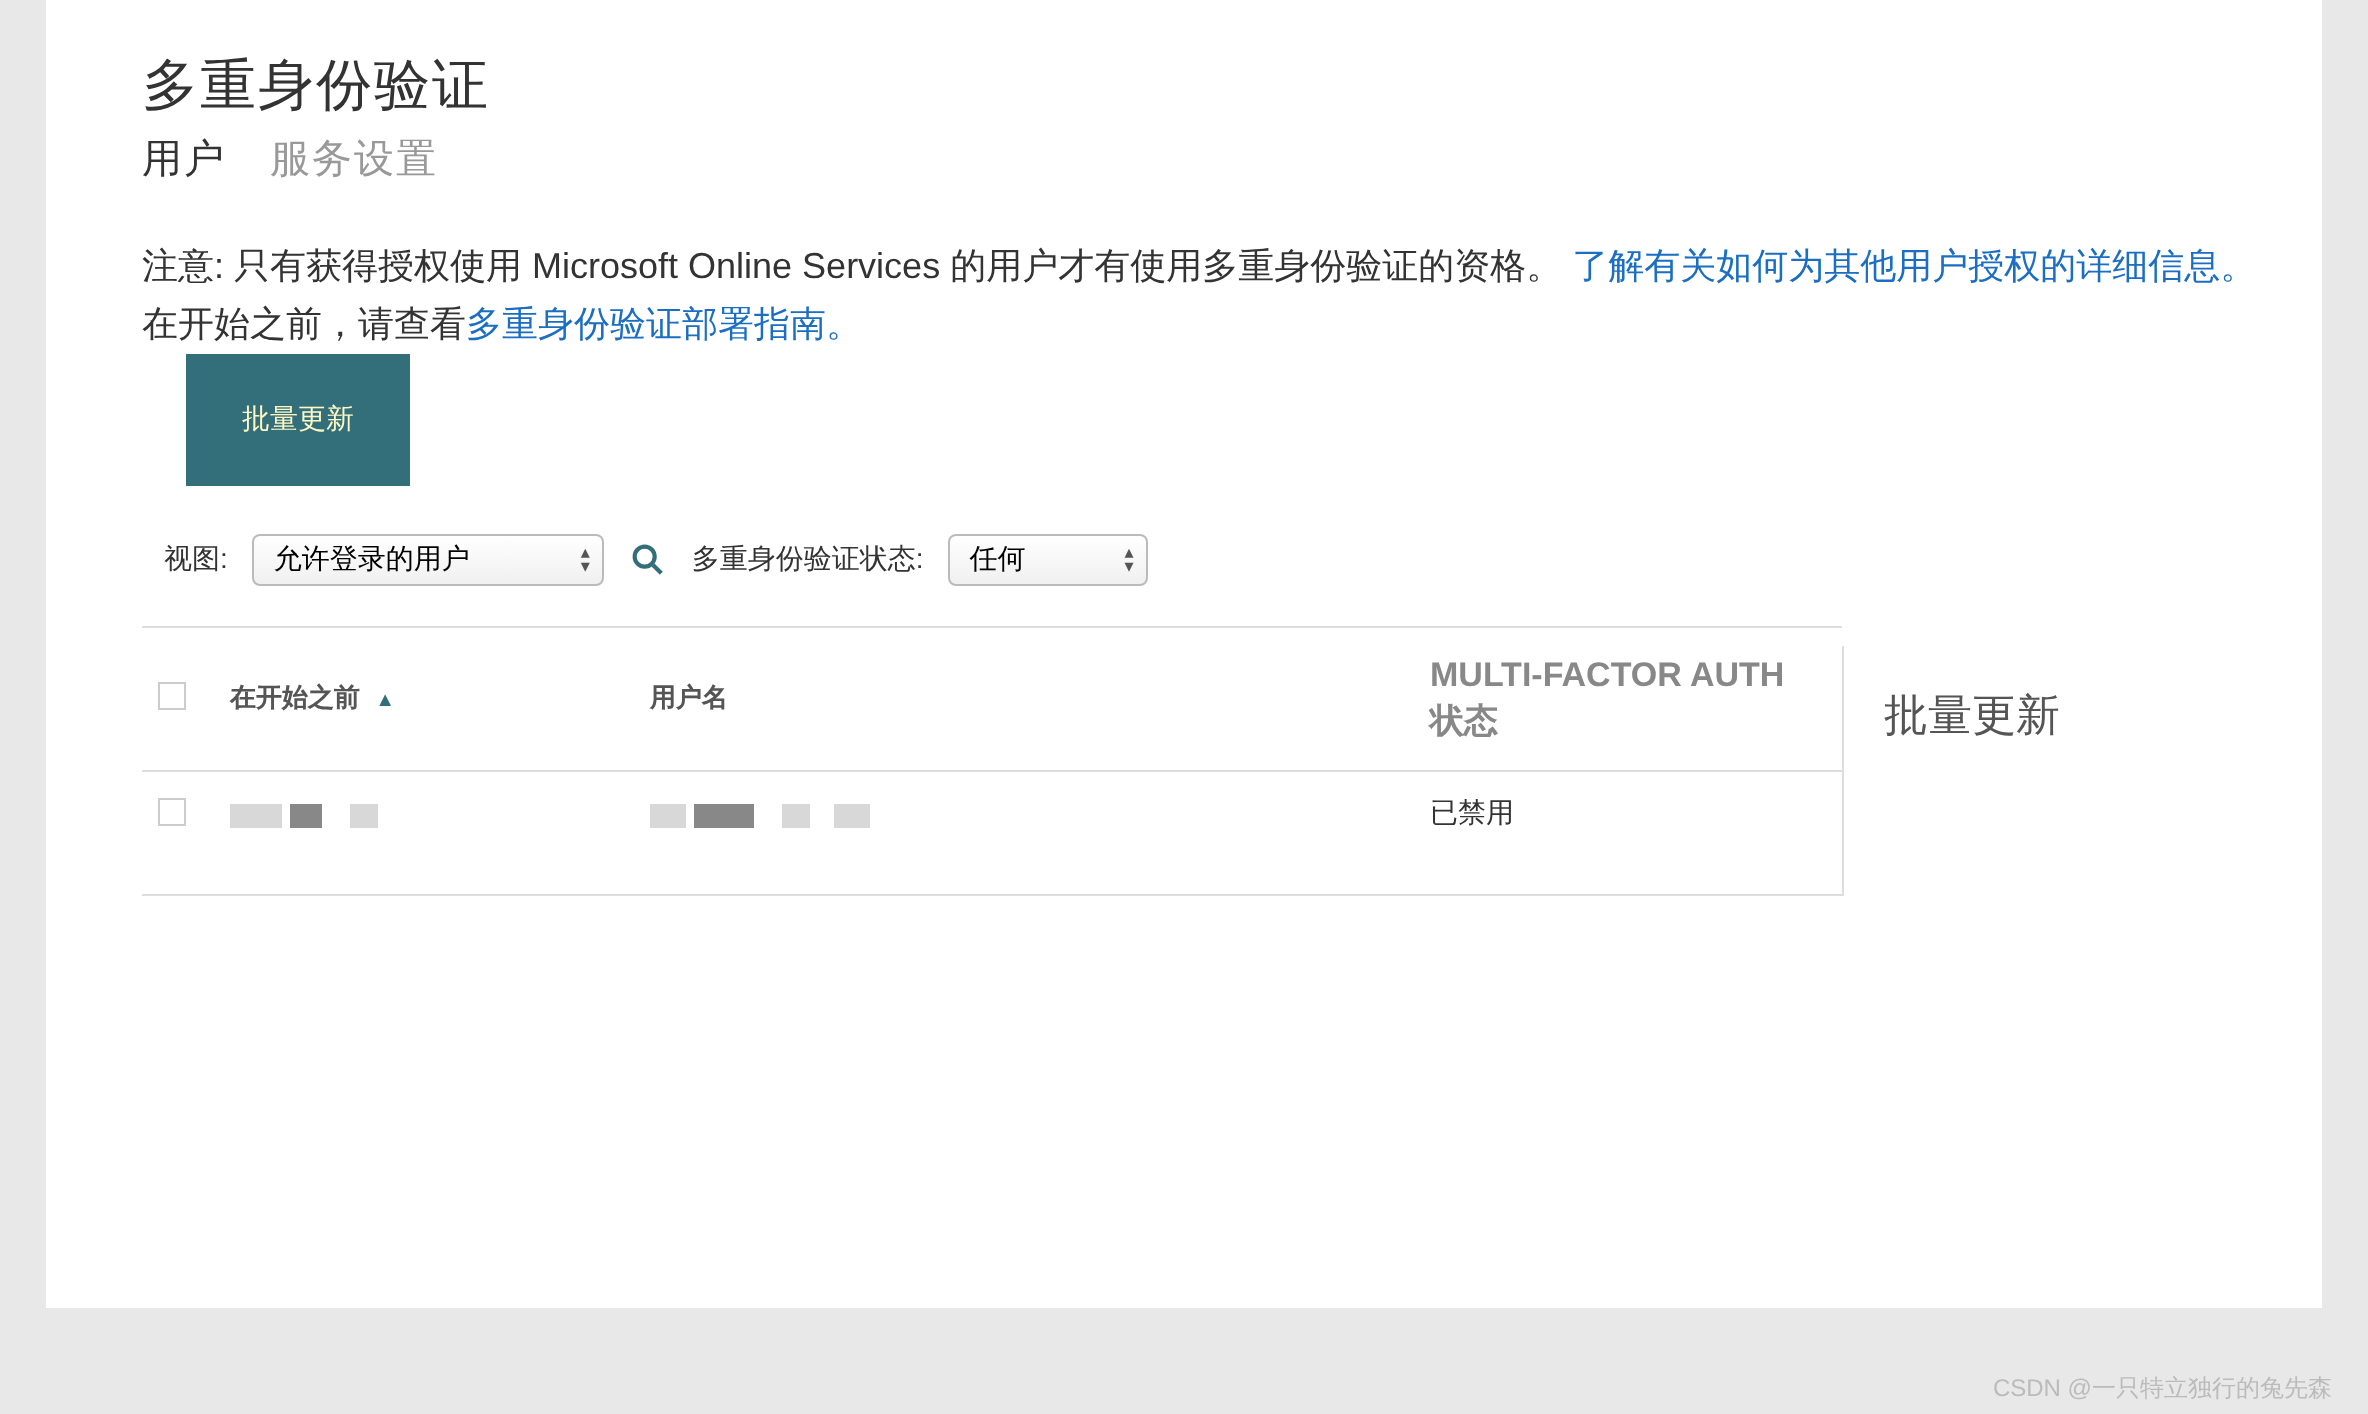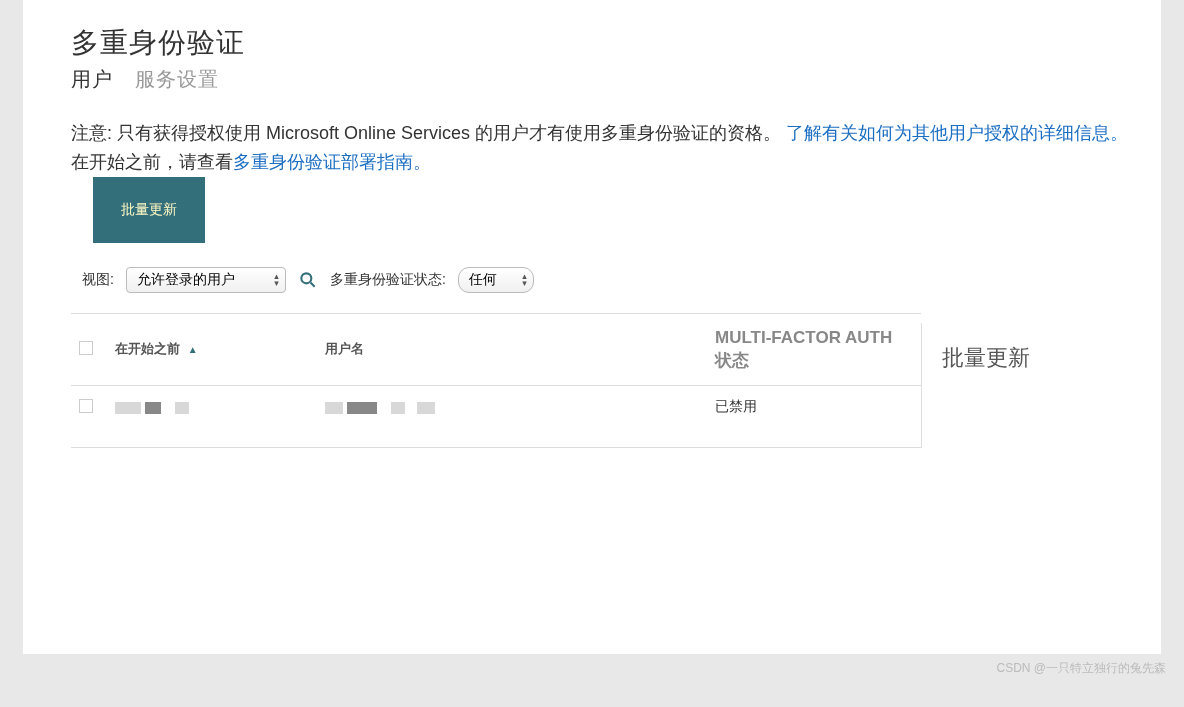--- a/index.html
+++ b/index.html
@@ -73,22 +73,22 @@
       position: relative;
       display: inline-flex;
       align-items: center;
       border: 1px solid #bbb;
       border-radius: 4px;
       background: linear-gradient(#fff, #f0f0f0);
       height: 26px;
       padding: 0 24px 0 10px;
       font-size: 14px;
     }
-    .select-wrap.wide { width: 160px; }
-    .select-wrap.narrow { width: 76px; border-radius: 11px; }
+    .select-wrap.wide { width: 176px; }
+    .select-wrap.narrow { width: 100px; }
     .select-arrows {
       position: absolute;
       right: 6px;
       font-size: 9px;
       color: #555;
       line-height: 0.7;
     }
     .search-icon {
       width: 20px;
       height: 20px;
@@ -161,21 +161,21 @@
       font-weight: 300;
       color: #555;
     }
     .table-bottom-border {
       border-top: 1px solid #ddd;
       margin-top: 18px;
       width: 100%;
     }
     .watermark {
       position: absolute;
-      bottom: 30px;
+      bottom: 4px;
       right: 18px;
       font-size: 12px;
       color: #bbb;
       text-align: right;
     }
   </style>
 </head>
 <body>
 
 <div class="main-container">

